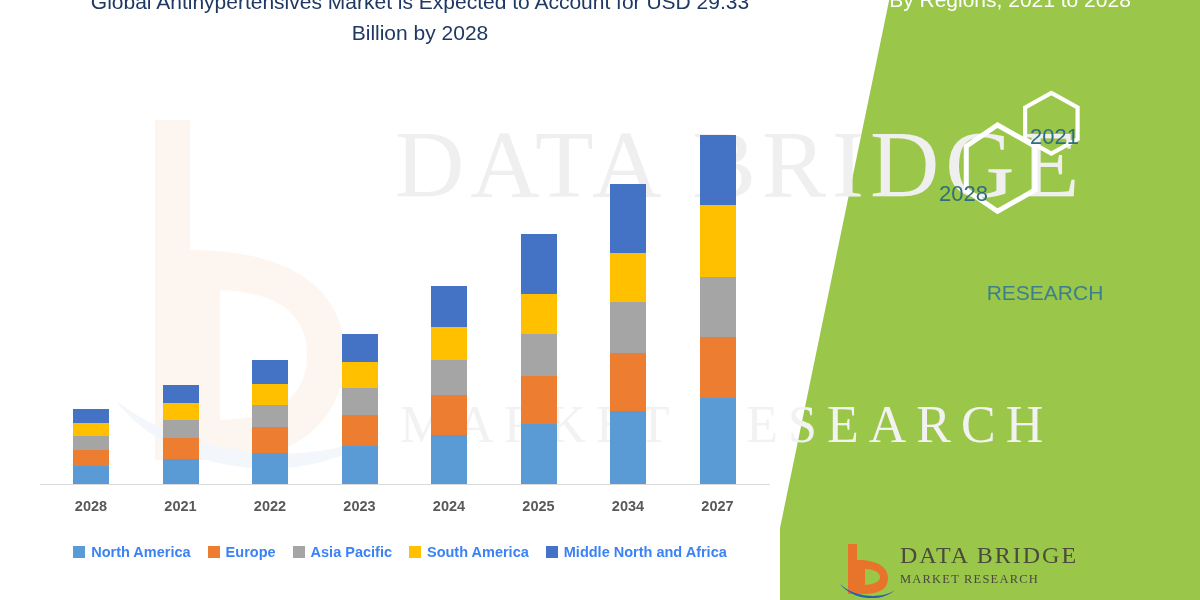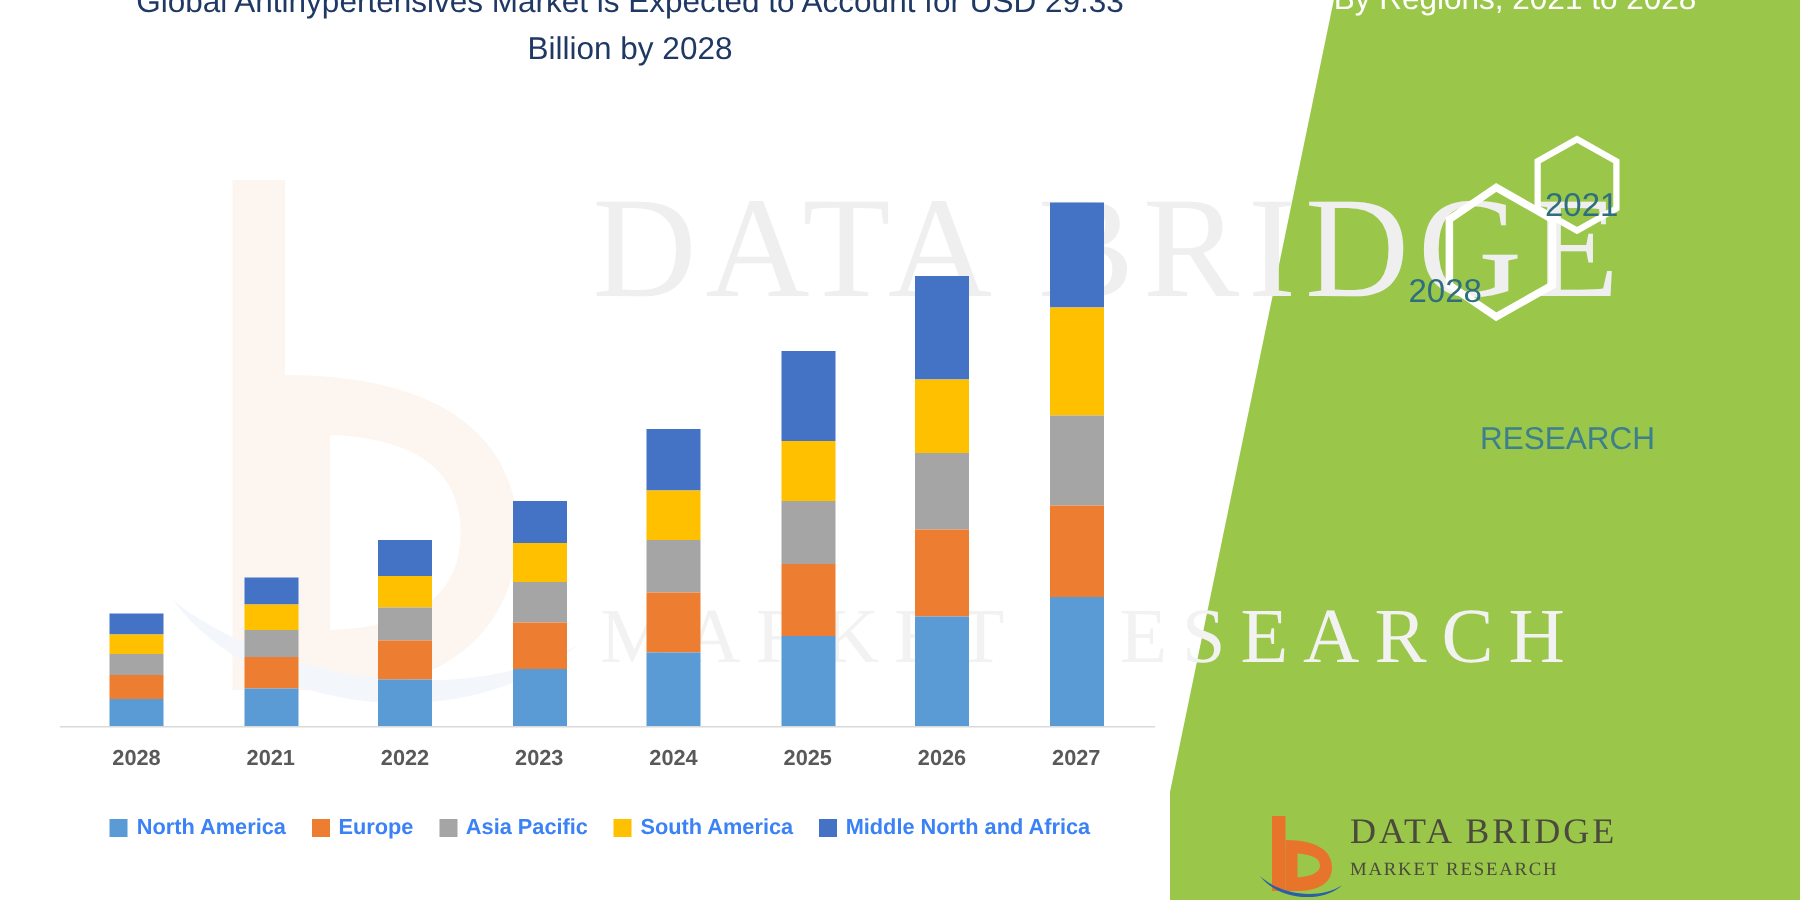--- a/index.html
+++ b/index.html
@@ -198,21 +198,21 @@
           <div class="seg" style="height: 70px; background: rgb(68, 114, 196);"></div>
         </div>
       </div>
     <div class="xlabels" id="xlabels">
         <span class="xlabel" style="left: 46px;">2028</span>
         <span class="xlabel" style="left: 135.5px;">2021</span>
         <span class="xlabel" style="left: 225px;">2022</span>
         <span class="xlabel" style="left: 314.5px;">2023</span>
         <span class="xlabel" style="left: 404px;">2024</span>
         <span class="xlabel" style="left: 493.5px;">2025</span>
-        <span class="xlabel" style="left: 583px;">2026</span>
+        <span class="xlabel" style="left: 583px;">2034</span>
         <span class="xlabel" style="left: 672.5px;">2027</span>
       </div>
     <div class="legend" id="legend">
         <div class="legend-item">
           <span class="swatch" style="background: rgb(91, 155, 213);"></span>
           <span class="legend-label">North America</span>
         </div>
         <div class="legend-item">
           <span class="swatch" style="background: rgb(237, 125, 49);"></span>
           <span class="legend-label">Europe</span>

